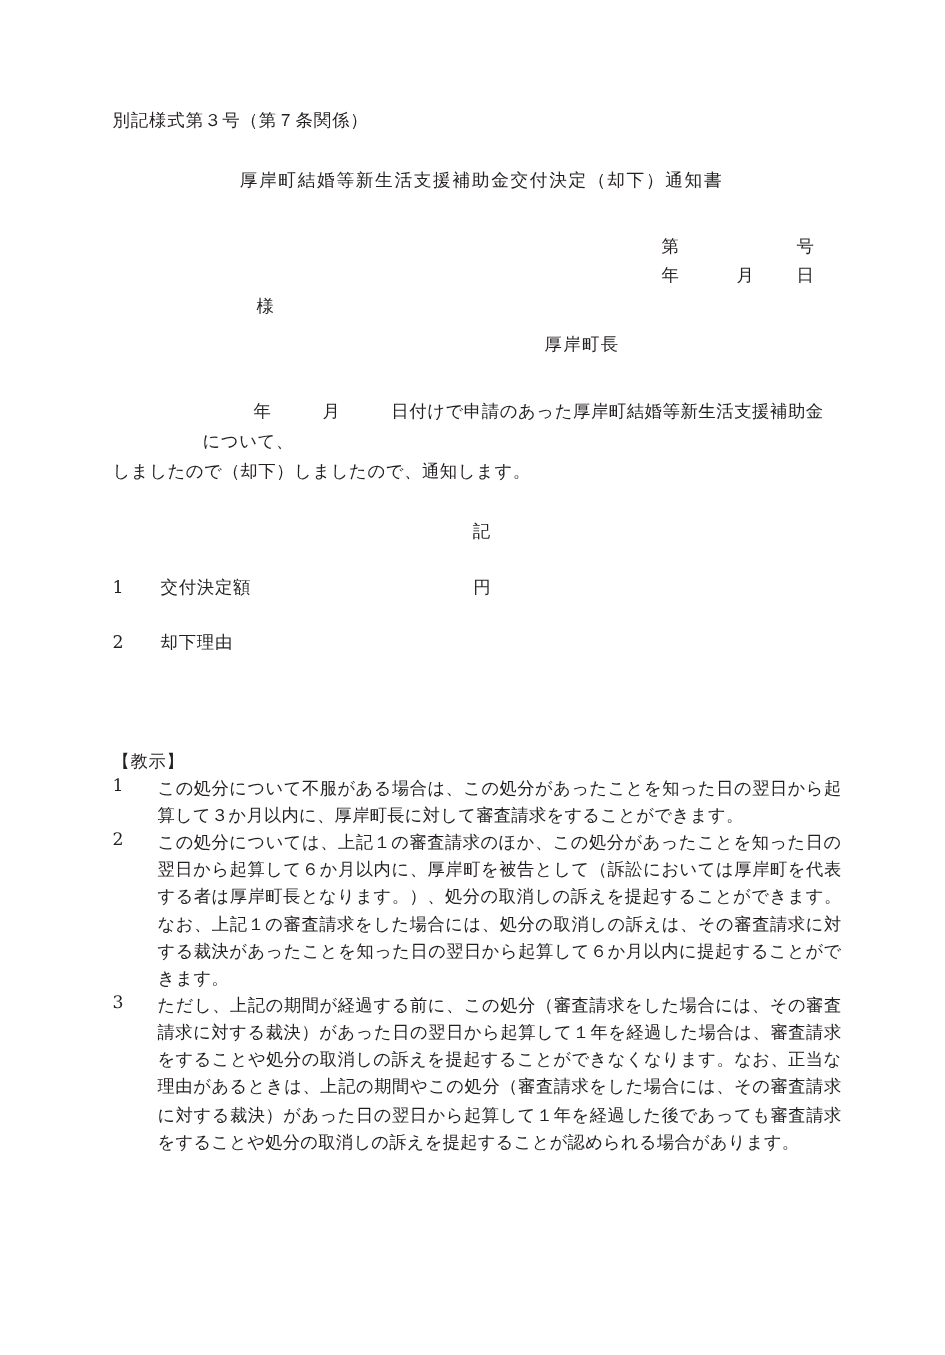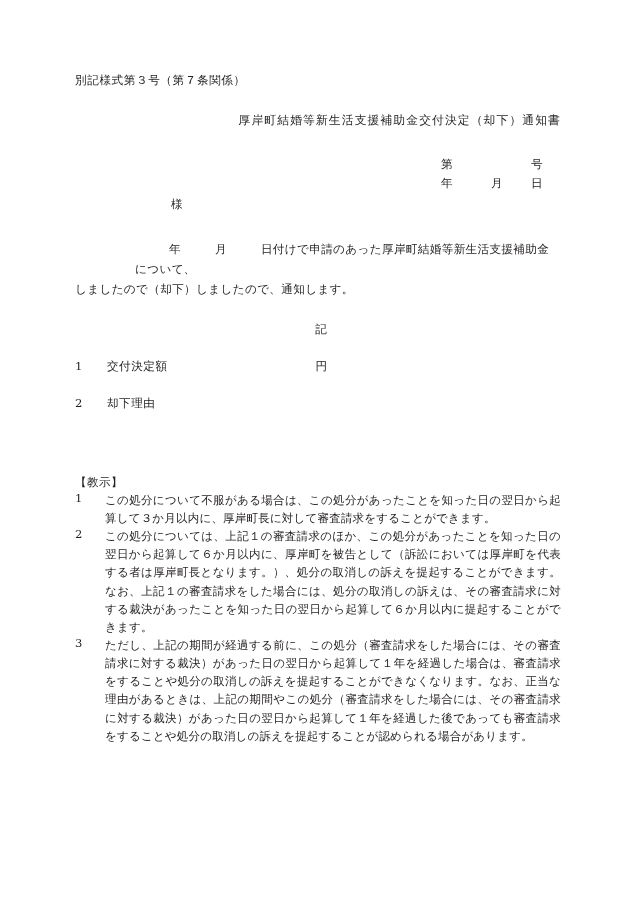--- a/index.html
+++ b/index.html
@@ -27,21 +27,21 @@
   }
 
   
   .form-no {
     font-size: 11.6px;
     letter-spacing: 0.6px;
     line-height: 1.5;
   }
   .title {
     margin-top: 24px;
-    text-align: right;
+    text-align: center;
     font-size: 11.8px;
     letter-spacing: 1.1px;
     padding-left: 6px;
     font-family: Liberation Serif, serif;
   }
 
   
   .meta {
     margin-top: 26px;
     display: flex;
@@ -155,20 +155,21 @@
       </div>
       <div class="meta-row">
         <span class="meta-cell c1">年</span>
         <span class="meta-cell c2">月</span>
         <span class="meta-cell c3">日</span>
       </div>
     </div>
 
     <div class="addressee">様</div>
 
+    <div class="issuer">厚岸町長</div>
 
     <div class="body-text">
       <div class="body-line1">
         <span class="date-slot"></span><span>年</span><span class="date-slot"></span><span>月</span><span class="date-slot"></span><span>日付けで申請のあった厚岸町結婚等新生活支援補助金について、</span>
       </div>
       <div>しましたので（却下）しましたので、通知します。</div>
     </div>
 
     <div class="kiji">記</div>
 

